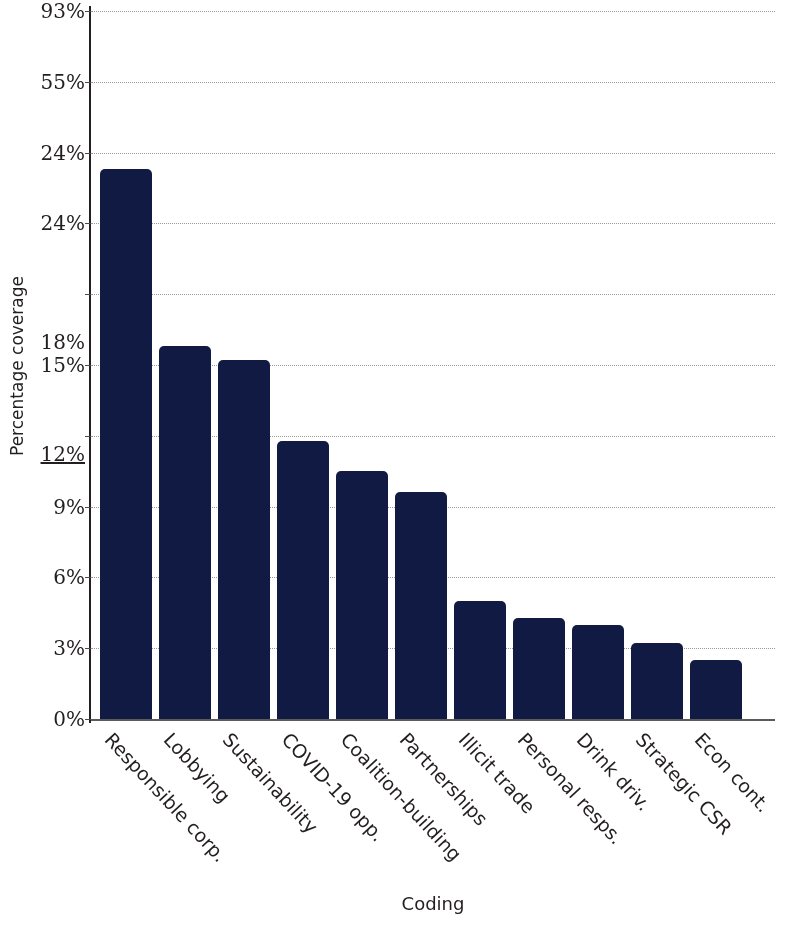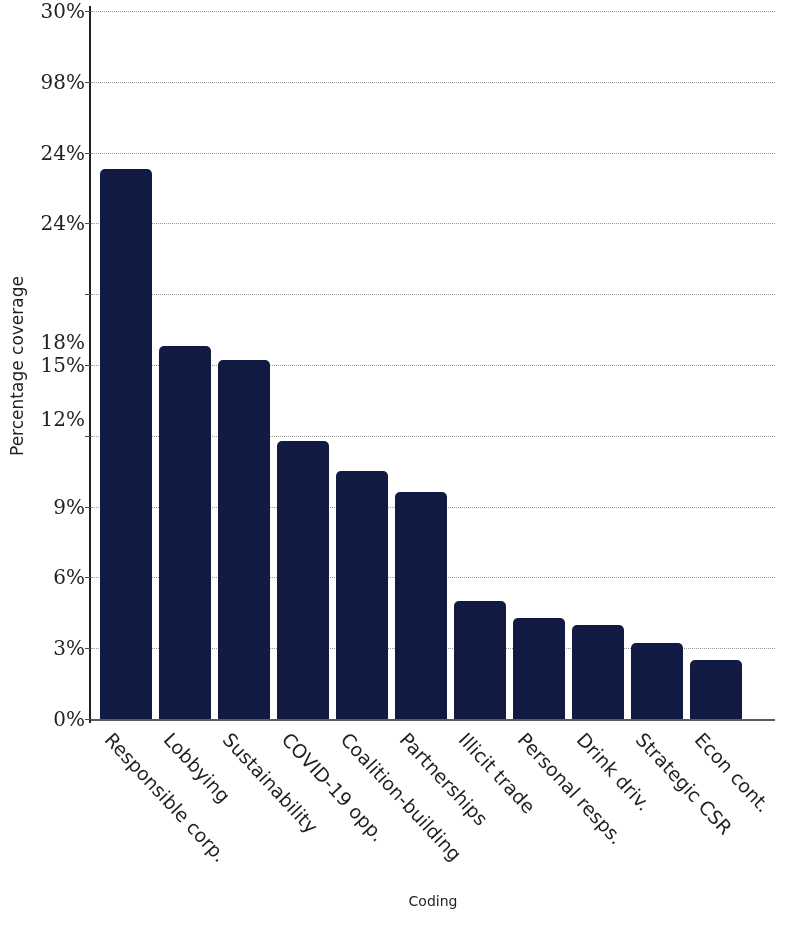--- a/index.html
+++ b/index.html
@@ -134,45 +134,45 @@
     font-family: "DejaVu Sans", sans-serif;
   }
 
   
   .x-axis-title {
     position: absolute;
     left: 91px;
     top: 893px;
     width: 684px;
     text-align: center;
-    font-size: 14px;
+    font-size: 18px;
     color: #231f20;
   }
 </style>
 </head>
 <body>
 
 <div id="chart-root">
 
   <div class="y-axis-title">
     <span>Percentage coverage</span>
   </div>
 
   <div class="y-ticks" id="y-ticks">
       <div class="y-tick-label" style="top: 719px;">0%</div>
       <div class="y-tick-label" style="top: 648.2px;">3%</div>
       <div class="y-tick-label" style="top: 577.4px;">6%</div>
       <div class="y-tick-label" style="top: 506.6px;">9%</div>
-      <div class="y-tick-label" style="top: 419px;">12%</div>
+      <div class="y-tick-label" style="top: 454px; text-decoration: underline;">12%</div>
       <div class="y-tick-label" style="top: 365px;">15%</div>
       <div class="y-tick-label" style="top: 294.2px; margin-top: 48px;">18%</div>
       <div class="y-tick-label" style="top: 223.4px;">24%</div>
       <div class="y-tick-label" style="top: 152.6px;">24%</div>
-      <div class="y-tick-label" style="top: 81.8px;">98%</div>
-      <div class="y-tick-label" style="top: 11px;">30%</div>
+      <div class="y-tick-label" style="top: 81.8px;">55%</div>
+      <div class="y-tick-label" style="top: 11px;">93%</div>
     </div>
 
   <div class="plot-area" id="plot-area">
       <div class="gridline" style="top: 708px;"></div>
       <div class="gridline" style="top: 637.2px;"></div>
       <div class="gridline" style="top: 566.4px;"></div>
       <div class="gridline" style="top: 495.6px;"></div>
       <div class="gridline" style="top: 424.8px;"></div>
       <div class="gridline" style="top: 354px;"></div>
       <div class="gridline" style="top: 283.2px;"></div>

